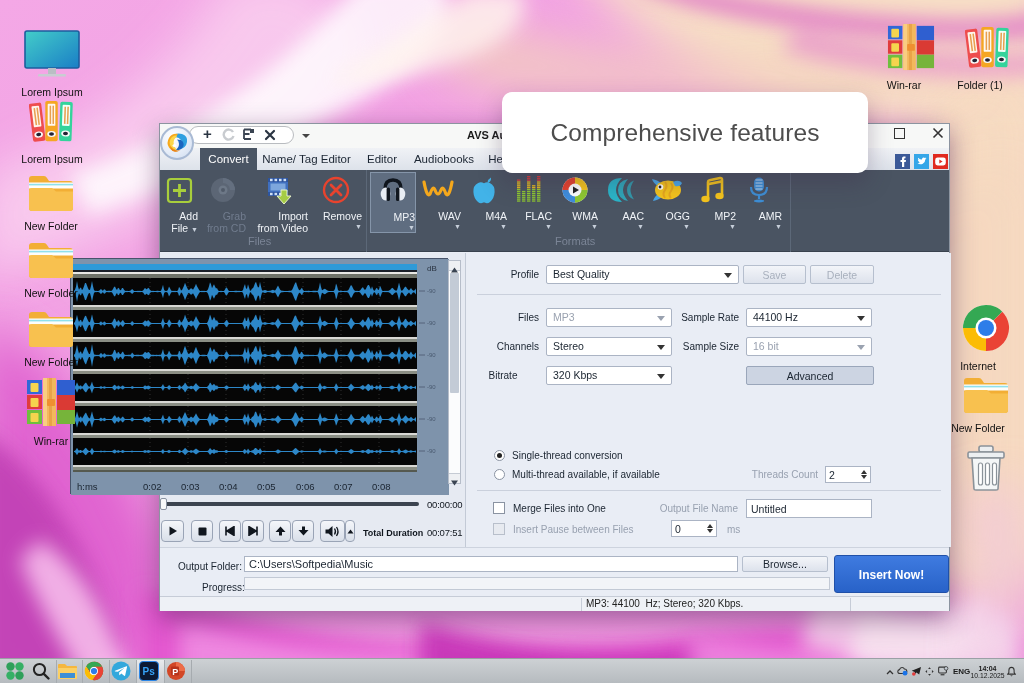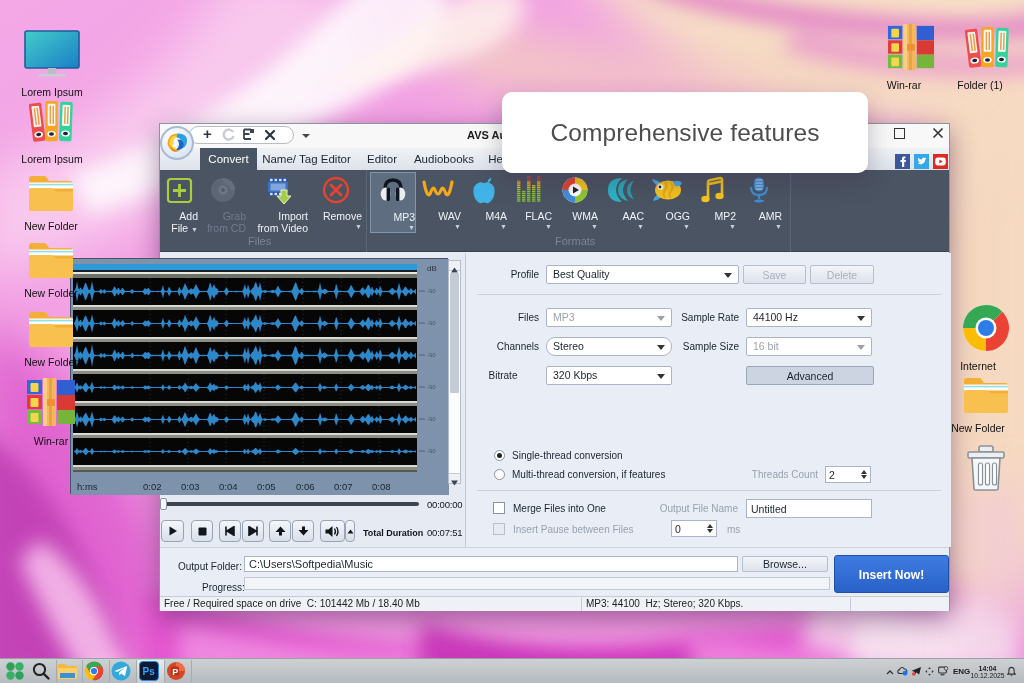--- a/index.html
+++ b/index.html
@@ -568,30 +568,30 @@
         <div class="lbl" style="left:0px;top:16px;width:72px;text-align:right;">Profile</div>
         <div class="dd" style="left:79px;top:12px;width:193px;">Best Quality<div class="ar"></div></div>
         <div class="btn dis" style="left:276px;top:12px;width:63px;line-height:18px;">Save</div>
         <div class="btn dis" style="left:343px;top:12px;width:64px;line-height:18px;">Delete</div>
         <div class="abs" style="left:10px;top:41px;width:464px;height:1px;background:#cad0dc;"></div>
         <div class="lbl" style="left:0px;top:59px;width:72px;text-align:right;">Files</div>
         <div class="dd dis" style="left:79px;top:55px;width:126px;">MP3<div class="ar"></div></div>
         <div class="lbl" style="left:152px;top:59px;width:120px;text-align:right;">Sample Rate</div>
         <div class="dd" style="left:279px;top:55px;width:126px;">44100 Hz<div class="ar"></div></div>
         <div class="lbl" style="left:0px;top:88px;width:72px;text-align:right;">Channels</div>
-        <div class="dd" style="left:79px;top:84px;width:126px;border-radius:9px;">Stereo<div class="ar"></div></div>
+        <div class="dd" style="left:79px;top:84px;width:126px;">Stereo<div class="ar"></div></div>
         <div class="lbl" style="left:152px;top:88px;width:120px;text-align:right;">Sample Size</div>
         <div class="dd dis" style="left:279px;top:84px;width:126px;">16 bit<div class="ar"></div></div>
         <div class="lbl" style="left:0px;top:117px;width:72px;text-align:center;">Bitrate</div>
         <div class="dd" style="left:79px;top:113px;width:126px;">320 Kbps<div class="ar"></div></div>
         <div class="btn" style="left:279px;top:113px;width:128px;line-height:18px;background:#ccd4e2;border-color:#9aa6ba;">Advanced</div>
         <div class="radio sel" style="left:27px;top:197px;"></div>
         <div class="lbl" style="left:45px;top:197px;">Single-thread conversion</div>
         <div class="radio" style="left:27px;top:216px;"></div>
-        <div class="lbl" style="left:45px;top:216px;">Multi-thread conversion, if features</div>
+        <div class="lbl" style="left:45px;top:216px;">Multi-thread available, if available</div>
         <div class="lbl gray" style="left:233px;top:216px;width:118px;text-align:right;">Threads Count</div>
         <div class="spin" style="left:358px;top:213px;width:46px;line-height:16px;">&nbsp;2<div class="a up"></div><div class="a dn"></div></div>
         <div class="abs" style="left:10px;top:237px;width:464px;height:1px;background:#cad0dc;"></div>
         <div class="check" style="left:26px;top:249px;"></div>
         <div class="lbl" style="left:46px;top:250px;">Merge Files into One</div>
         <div class="lbl gray" style="left:133px;top:250px;width:138px;text-align:right;">Output File Name</div>
         <div class="inp" style="left:279px;top:246px;width:126px;height:19px;line-height:18px;">Untitled</div>
         <div class="check dis" style="left:26px;top:270px;"></div>
         <div class="lbl gray" style="left:46px;top:271px;">Insert Pause between Files</div>
         <div class="spin" style="left:204px;top:267px;width:46px;line-height:16px;">&nbsp;0<div class="a up"></div><div class="a dn"></div></div>
@@ -600,21 +600,20 @@
     </div>
     <div id="botsec">
       <div class="lbl" style="left:18px;top:13px;">Output Folder:</div>
       <div class="inp" style="left:84px;top:8px;width:494px;height:16px;line-height:15px;font-size:11px;">C:\Users\Softpedia\Music</div>
       <div class="btn" style="left:582px;top:8px;width:86px;line-height:15px;height:16px;">Browse...</div>
       <div class="abs" style="left:674px;top:7px;width:115px;height:38px;background:linear-gradient(#3f7be0,#2862c8);border:1px solid #2050a8;border-radius:3px;color:#fff;font-size:12px;font-weight:bold;text-align:center;line-height:38px;">Insert Now!</div>
       <div class="lbl" style="left:42px;top:34px;">Progress:</div>
       <div class="abs" style="left:84px;top:29px;width:586px;height:13px;background:#f2f4f8;border:1px solid #c2c9d5;"></div>
     </div>
     <div id="statusbar">
-<div class="abs" style="left:4px;top:1px;">Free / Required space on drive&nbsp; C: 101442 Mb / 18.40 Mb</div>
 <div class="abs" style="left:421px;top:1px;width:1px;height:13px;background:#c6ccd7;"></div>
 <div class="abs" style="left:426px;top:1px;">MP3: 44100&nbsp; Hz; Stereo; 320 Kbps.</div>
 <div class="abs" style="left:690px;top:1px;width:1px;height:13px;background:#c6ccd7;"></div>
 </div>
     <div class="abs" style="left:0px;top:2px;width:34px;height:34px;border-radius:50%;background:radial-gradient(circle at 35% 30%,#ffffff,#e3ebf7 60%,#cfdcf0);border:2px solid #a9bad4;z-index:5;">
 <svg width="30" height="30" viewBox="0 0 30 30" style="margin:0px">
 <path d="M9,9 Q14,4 20,6 Q26,8 25,14 Q24,20 18,21 Q22,16 19,12 Q16,8 11,10 Z" fill="#2f9fe0"></path>
 <path d="M19,12 Q23,15 21,19 Q18,23 13,22 Q17,20 17,16 Q17,13 15,11.5 Z" fill="#1b66c0"></path>
 <path d="M16,6 Q10,5 7,10 Q4,15 7,19.5 Q10,24 16,23.5 Q11,21 10.5,16 Q10,11 14,8.5 Z" fill="#f6a81c"></path>
 <path d="M15,7.5 Q10.5,7 8.5,11 Q6.5,15 9,18.5 Q11,21.5 15,21.8 Q11.8,19 11.6,15 Q11.5,11 14.5,9 Z" fill="#fbd64a"></path>

